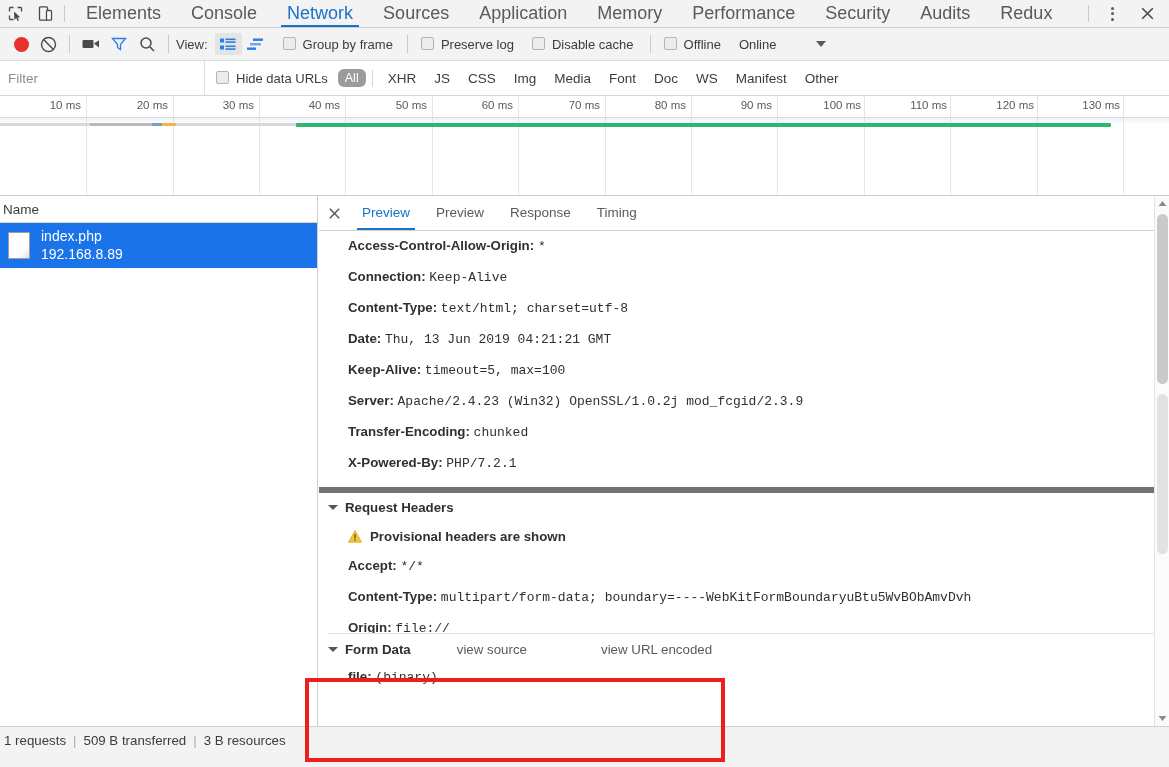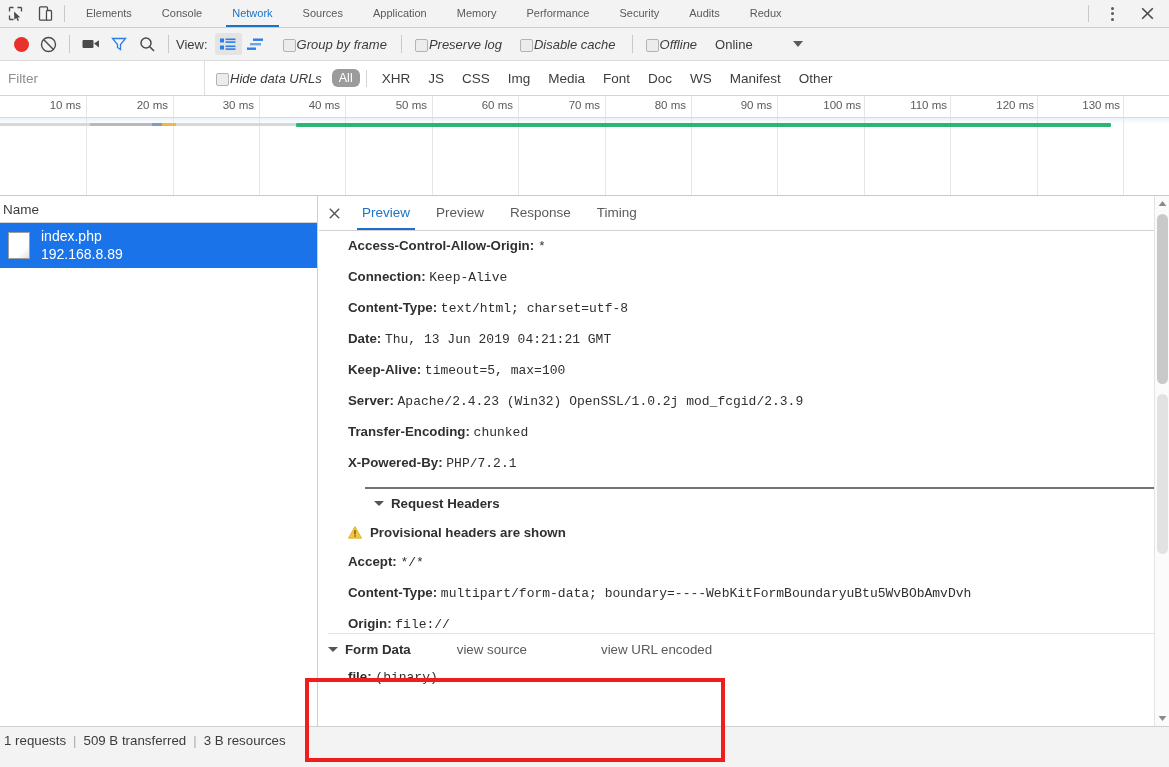--- a/index.html
+++ b/index.html
@@ -25,21 +25,21 @@
   .tb-icon {
     width: 30px; height: 27px; display: flex; align-items: center; justify-content: center;
     cursor: pointer;
   }
   .tb-icon svg { display: block; }
   .tb-sep {
     width: 1px; height: 17px; background: #c9c9c9; margin: 0 6px 0 4px;
   }
   .tab {
     padding: 0 15px; height: 27px; line-height: 27px;
-    font-size: 11px; color: #5a5a5a; cursor: pointer; white-space: nowrap;
+    font-size: 18px; color: #5a5a5a; cursor: pointer; white-space: nowrap;
     position: relative;
   }
   .tab.active { color: #1a73c8; }
   .tab.active::after {
     content: ""; position: absolute; left: 9px; right: 9px; bottom: 0; height: 2.5px;
     background: #1a73c8;
   }
   .tabbar-right {
     margin-left: auto; display: flex; align-items: center; padding-right: 4px;
   }
@@ -64,21 +64,21 @@
     width: 28px; height: 26px; display:flex; align-items:center; justify-content:center; cursor:pointer;
   }
   .vsep { width:1px; height:18px; background:#c9c9c9; margin:0 7px; }
   .lbl { font-size: 13px; color: #3c3c3c; white-space: nowrap; }
   .viewbtn { width:27px; height:22px; display:flex; align-items:center; justify-content:center; cursor:pointer; }
   .viewbtn.active { background:#e4e4e4; border-radius:2px; }
   .chk {
     width:13px; height:13px; border:1px solid #b3b3b3; background:#ececec;
     border-radius:2px; display:inline-block; vertical-align:middle; cursor:pointer;
   }
-  .chkrow { display:flex; align-items:flex-end; gap:1px; cursor:pointer; white-space:nowrap;font-style:italic; }
+  .chkrow { display:flex; align-items:flex-start; gap:7px; cursor:pointer; white-space:nowrap; }
   .caret-dn {
     width:0;height:0;border-left:5px solid transparent;border-right:5px solid transparent;
     border-top:6px solid #5a5a5a;
   }
 
   
   .toolbar2 {
     position: absolute; left: 0; top: 61px; width: 1169px; height: 35px;
     background: #fff; border-bottom: 1px solid #d5d5d5;
     display: flex; align-items: center;
@@ -150,21 +150,21 @@
   .dtab.active::after {
     content:""; position:absolute; left:8px; right:8px; bottom:0; height:2.5px; background:#1a73c8;
   }
 
   .hbody { position:absolute; left:0; top:35px; width:850px; height:495px; overflow:hidden; background:#fff; }
   .hrow { padding:7px 0 7px 29px; font-size:13.3px; line-height:16px; white-space:nowrap; }
   .hkey { font-weight:bold; color:#303030; font-family:"Liberation Sans", sans-serif; }
   .hval { font-family:"Liberation Mono", monospace; color:#303030; font-size:13px; }
   .sectionhdr {
     padding:7px 0 7px 9px; font-size:13.3px; font-weight:bold; color:#303030;
-    border-top:2px solid #737373; display:flex; align-items:center; gap:7px;margin-left:46px;
+    border-top:6px solid #737373; display:flex; align-items:center; gap:7px;
   }
   .tri { width:0;height:0;border-left:5px solid #555;border-top:4.5px solid transparent;border-bottom:4.5px solid transparent; }
   .tri.open { border-left:5px solid transparent; border-right:5px solid transparent;
     border-top:5px solid #555; border-bottom:none; }
   .warnrow { padding:7px 0 7px 29px; display:flex; align-items:center; gap:8px; font-size:13.3px; font-weight:bold; color:#303030;}
   .ua-wrap { padding:7px 0 0 29px; font-size:13.3px; line-height:23px; }
   .ua-wrap .hval { white-space:normal; word-break:break-all; }
 
   
   .formdata {

